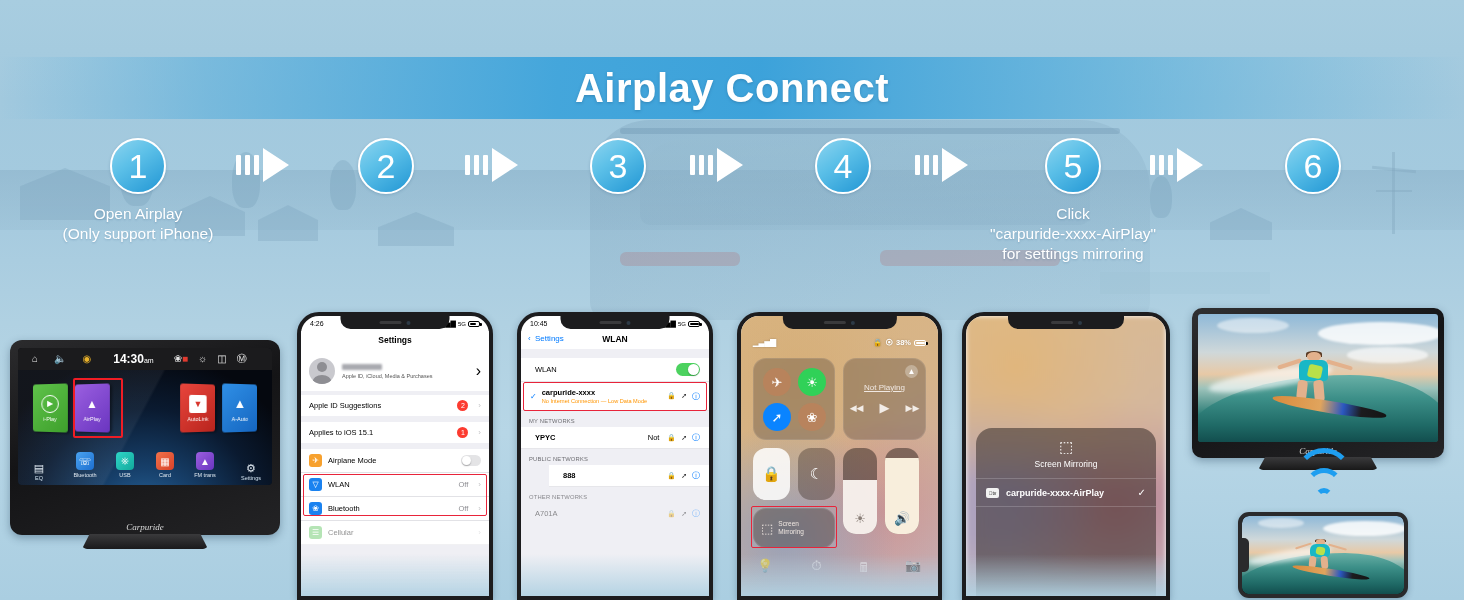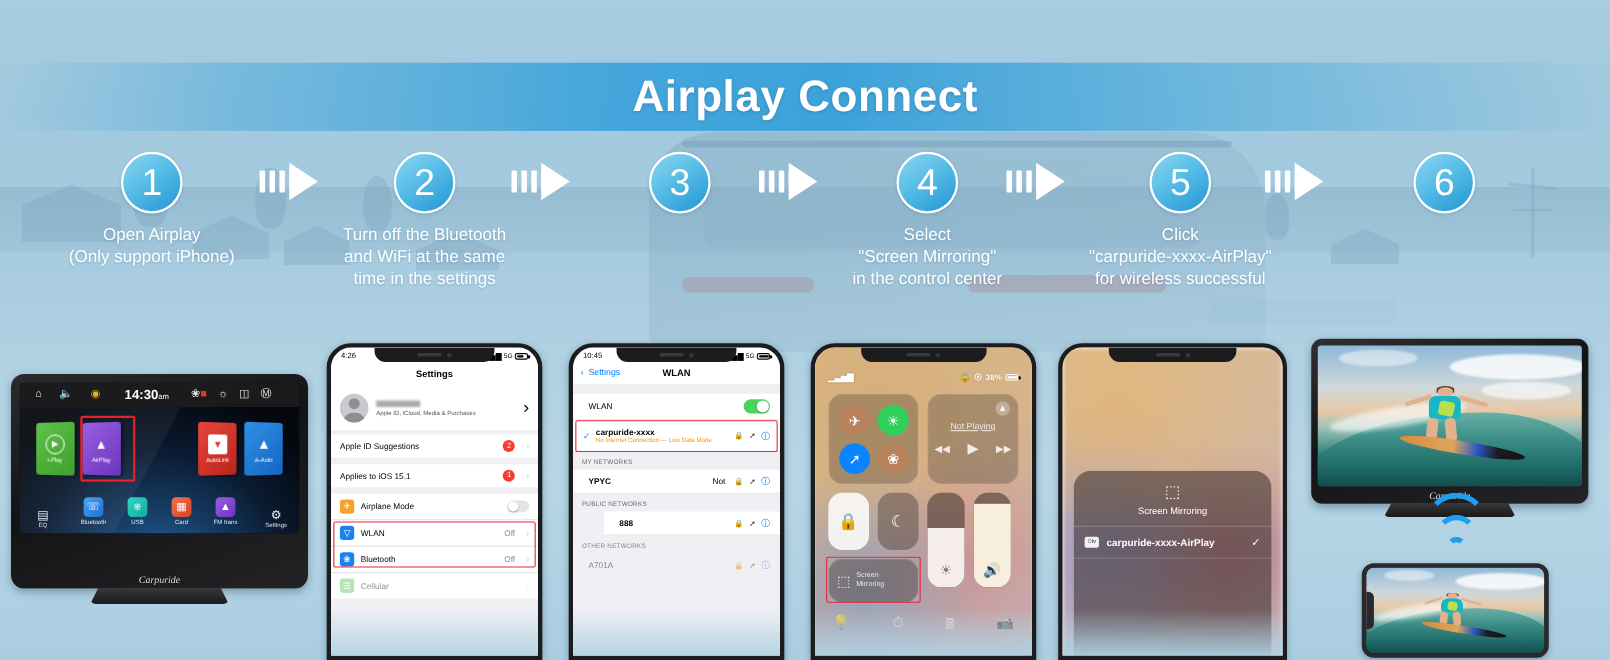--- a/index.html
+++ b/index.html
@@ -449,23 +449,20 @@
       <div class="bar b2"></div>
       <div class="bar b3"></div>
     <div class="stem"></div>
       <div class="head"></div>
   </div>
 
   <div class="step" style="left:288px;top:8px;width:196px;">
     <div class="circle">
         <span>2</span>
       </div>
-    <div class="step-caption">Turn off the Bluetooth
-and WiFi at the same
-time in the settings</div>
   </div>
   <div class="arrow" style="left:465px;top:18px;">
     <div class="bar b1"></div>
       <div class="bar b2"></div>
       <div class="bar b3"></div>
     <div class="stem"></div>
       <div class="head"></div>
   </div>
 
   <div class="step" style="left:520px;top:8px;width:196px;">
@@ -478,39 +475,36 @@
       <div class="bar b2"></div>
       <div class="bar b3"></div>
     <div class="stem"></div>
       <div class="head"></div>
   </div>
 
   <div class="step" style="left:745px;top:8px;width:196px;">
     <div class="circle">
         <span>4</span>
       </div>
-    <div class="step-caption">Select
-"Screen Mirroring"
-in the control center</div>
   </div>
   <div class="arrow" style="left:915px;top:18px;">
     <div class="bar b1"></div>
       <div class="bar b2"></div>
       <div class="bar b3"></div>
     <div class="stem"></div>
       <div class="head"></div>
   </div>
 
   <div class="step" style="left:968px;top:8px;width:210px;">
     <div class="circle">
         <span>5</span>
       </div>
     <div class="step-caption">Click
 "carpuride-xxxx-AirPlay"
-for wireless successful</div>
+for settings mirroring</div>
   </div>
   <div class="arrow" style="left:1150px;top:18px;">
     <div class="bar b1"></div>
       <div class="bar b2"></div>
       <div class="bar b3"></div>
     <div class="stem"></div>
       <div class="head"></div>
   </div>
 
   <div class="step" style="left:1218px;top:8px;width:190px;">

